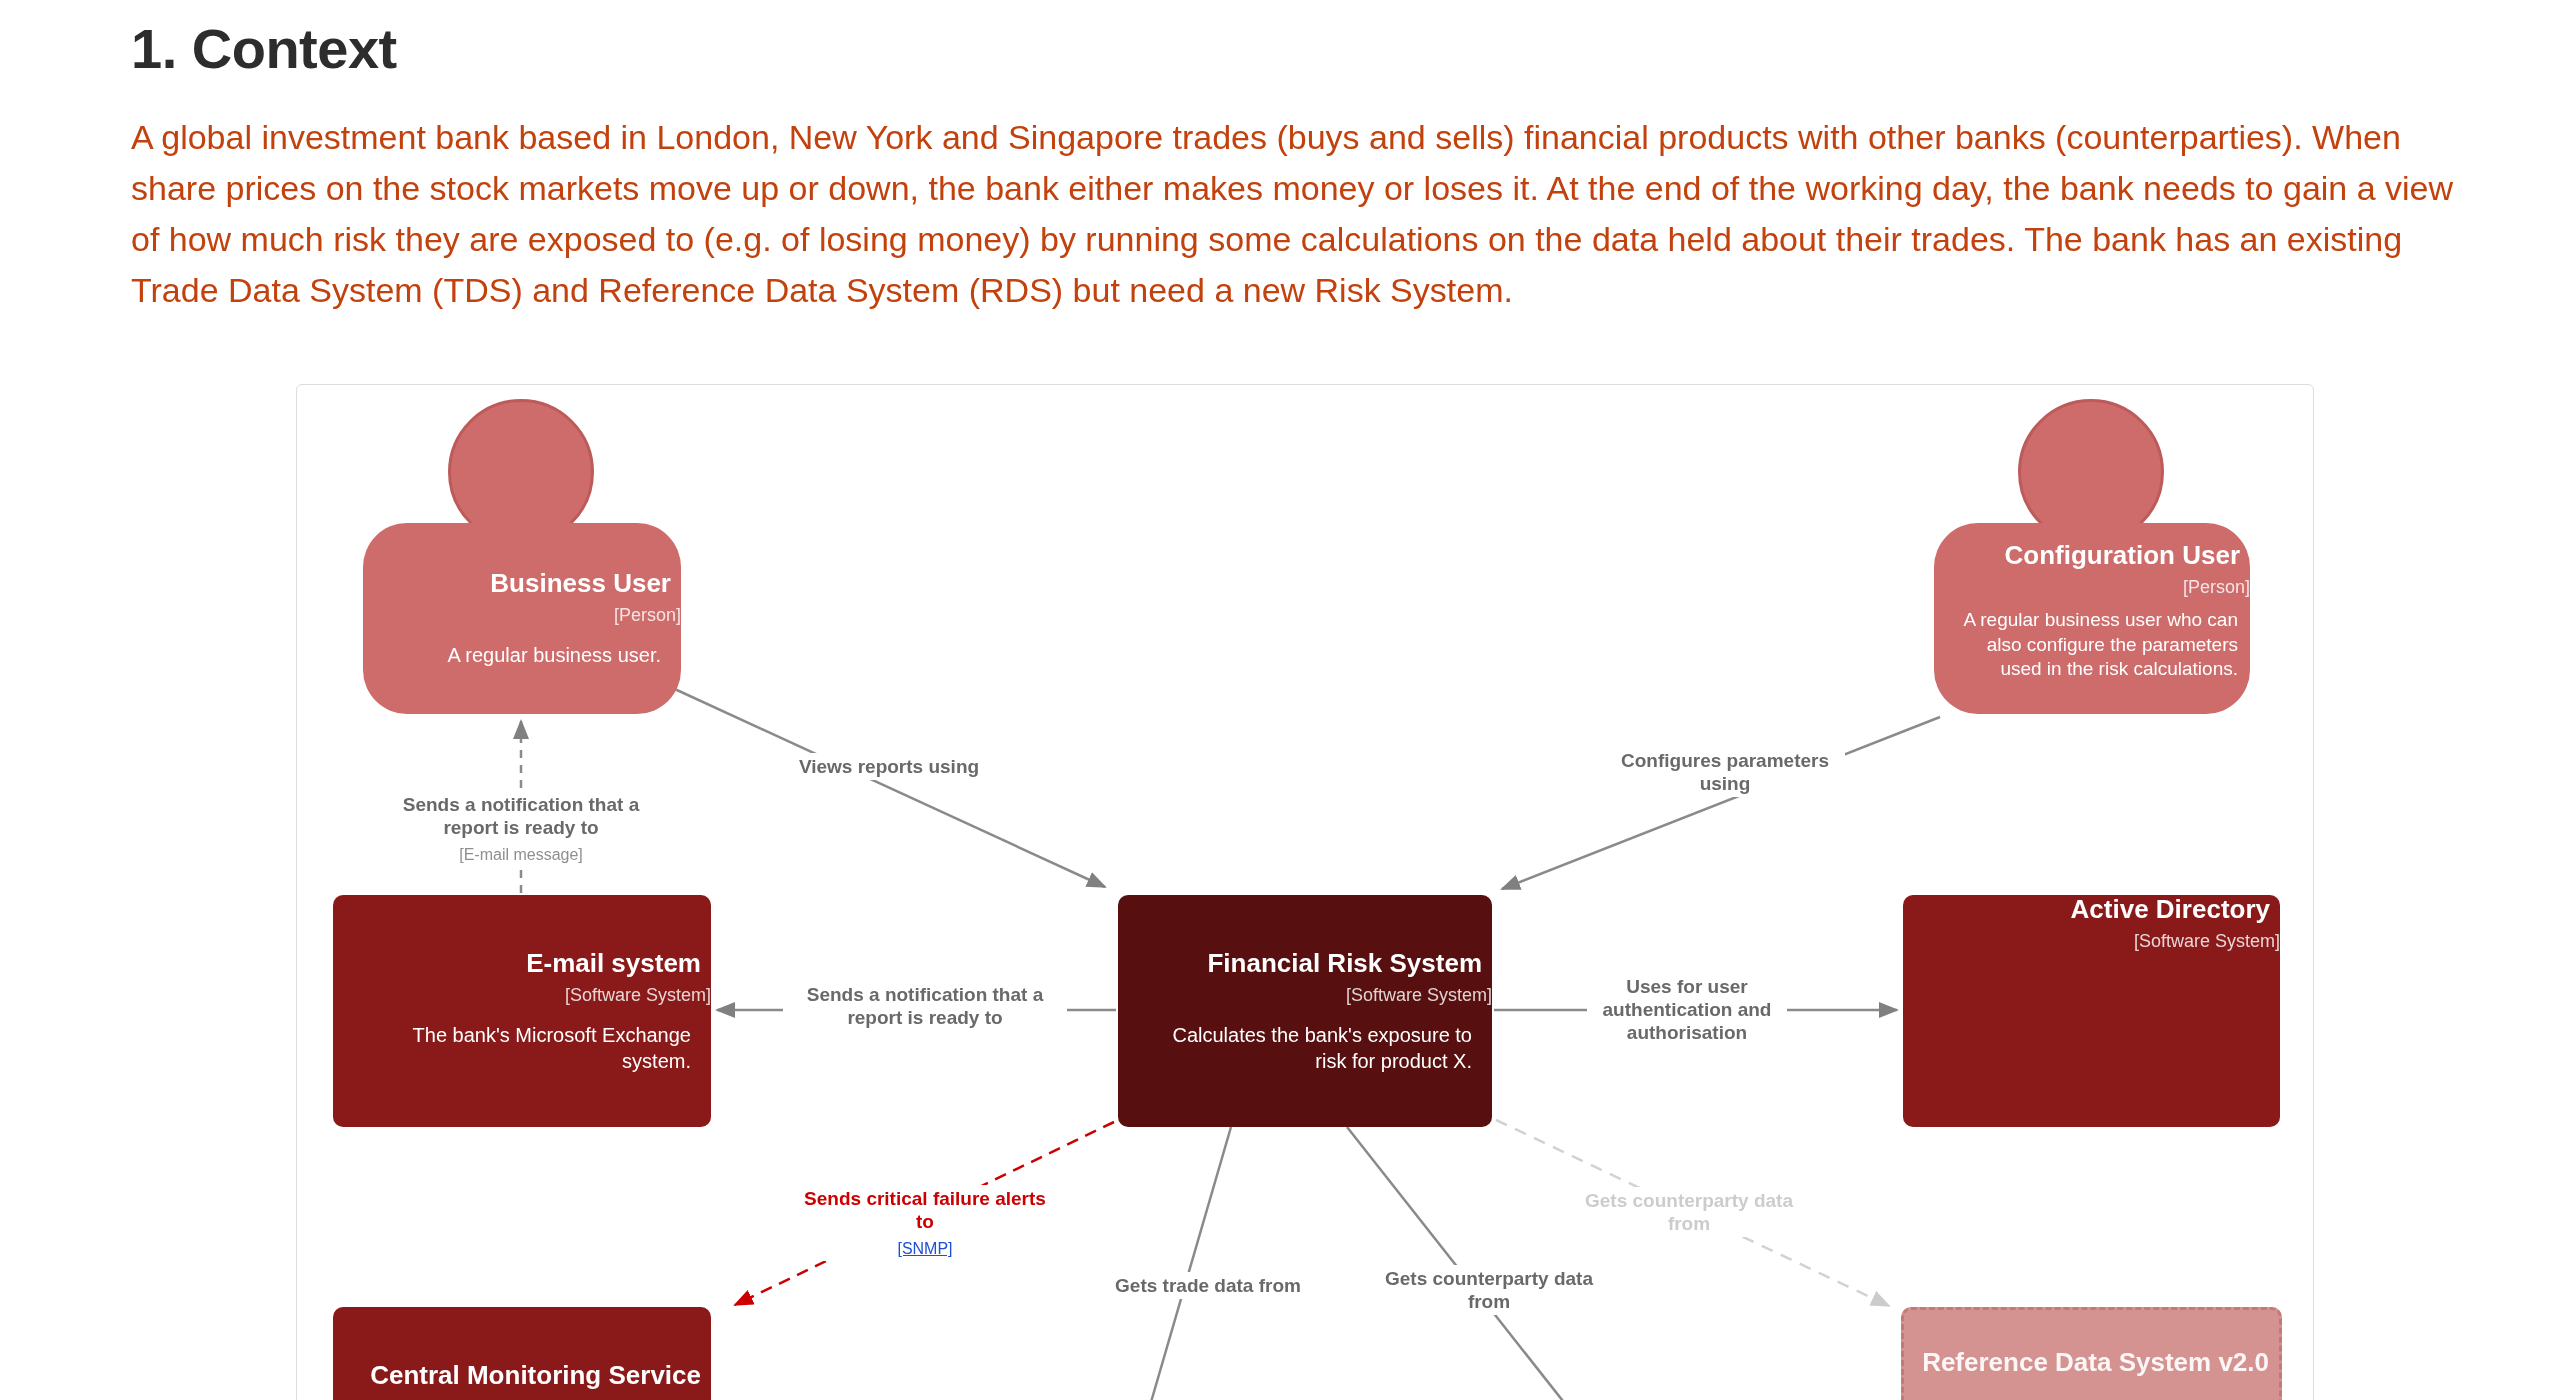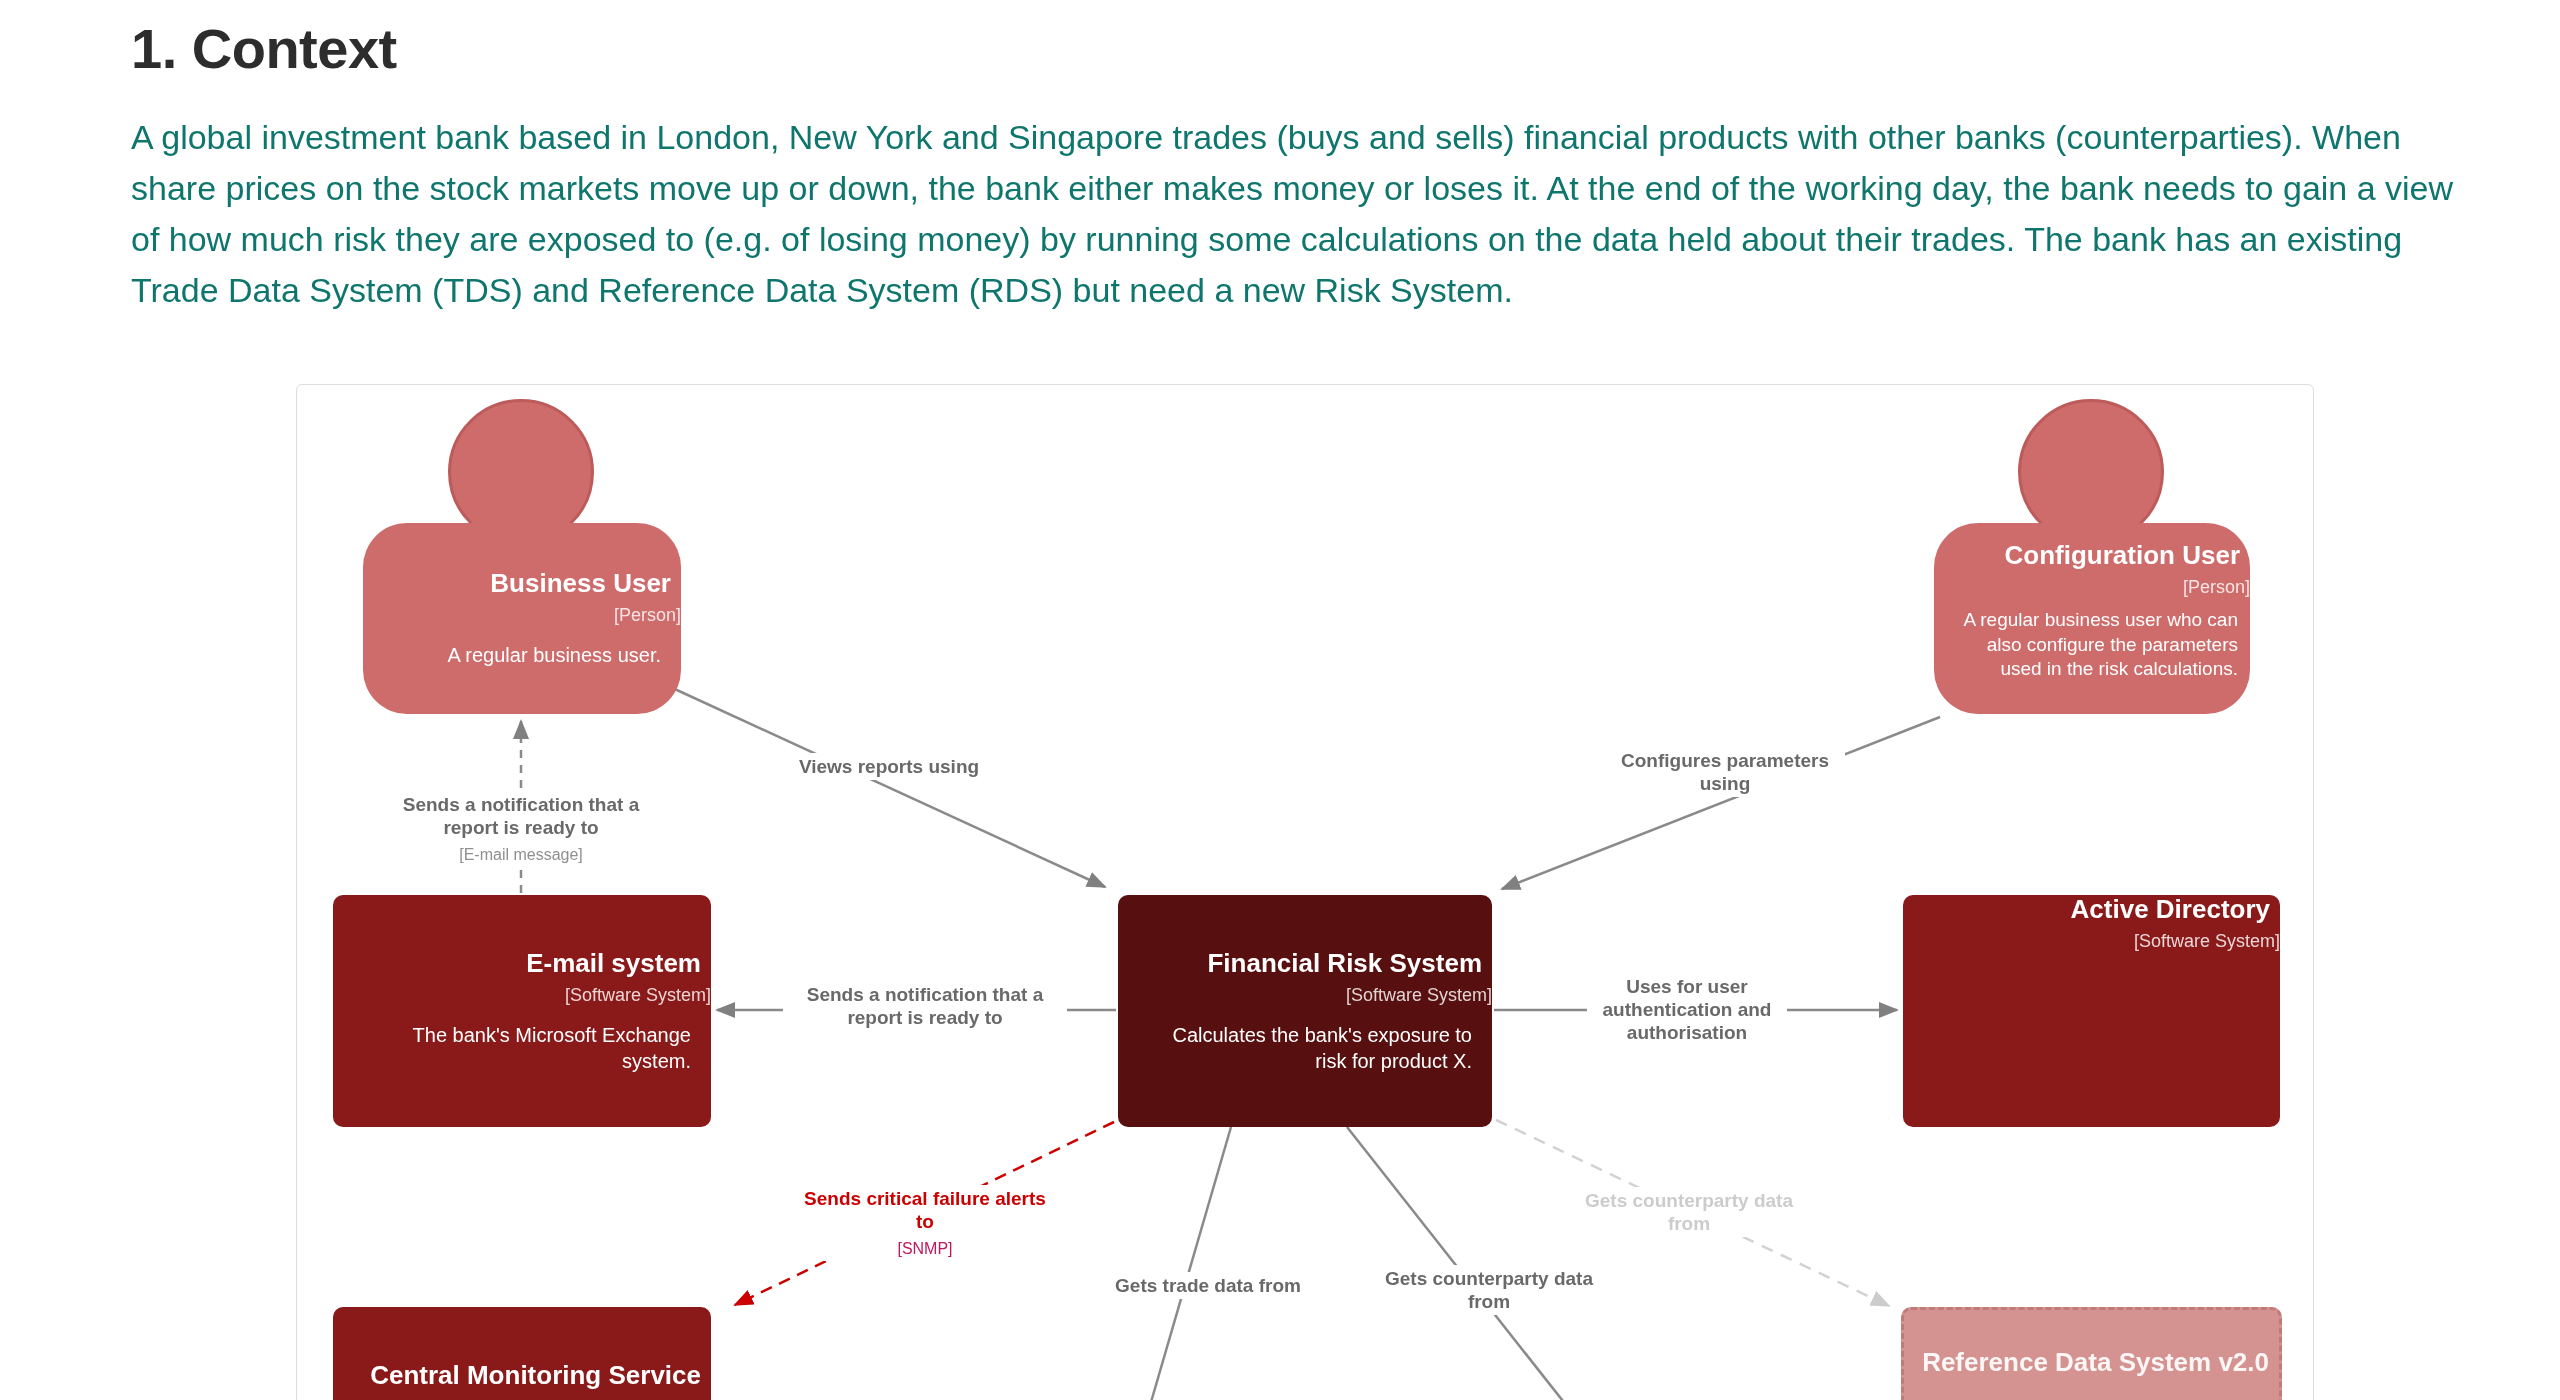--- a/index.html
+++ b/index.html
@@ -8,21 +8,21 @@
     background: #ffffff;
     font-family: "Liberation Sans", "DejaVu Sans", sans-serif;
   }
   .heading {
     position: absolute; left: 131px; top: 16px;
     font-size: 56px; font-weight: bold; color: #2d2d2d;
     letter-spacing: -0.5px;
   }
   .intro {
     position: absolute; left: 131px; top: 112px; width: 2330px;
-    font-size: 34px; line-height: 51px; color: #0f766e;
+    font-size: 34px; line-height: 51px; color: #c2410c;
   }
   .panel {
     position: absolute; left: 296px; top: 384px; width: 2018px; height: 1220px;
     border: 1px solid #dddddd; border-radius: 6px; background: #ffffff;
   }
   .edges { position: absolute; left: 0; top: 0; z-index: 1; }
 
   
   .node { position: absolute; z-index: 3; color: #ffffff; text-align: right; cursor: pointer; }
   .person-head {
@@ -41,21 +41,21 @@
   .ndesc-sm { font-size: 19px; margin-top: 10px; padding: 0 12px; }
 
   
   .elabel {
     position: absolute; z-index: 2; text-align: center;
     font-size: 19px; font-weight: bold; color: #696969; line-height: 1.22;
     background: #ffffff; padding: 2px 4px;
   }
   .emeta { font-size: 16px; font-weight: normal; color: #8f8f8f; margin-top: 6px; }
   .alert { color: #cc0000; }
-  .alert .emeta { color: #be185d; }
+  .alert .emeta { color: #1d4ed8; text-decoration: underline; }
   .faded { color: #cccccc; }
 </style>
 </head>
 <body>
 
 <h1 class="heading">1. Context</h1>
 <p class="intro">A global investment bank based in London, New York and Singapore trades (buys and sells) financial products with other banks (counterparties). When share prices on the stock markets move up or down, the bank either makes money or loses it. At the end of the working day, the bank needs to gain a view of how much risk they are exposed to (e.g. of losing money) by running some calculations on the data held about their trades. The bank has an existing Trade Data System (TDS) and Reference Data System (RDS) but need a new Risk System.</p>
 
 <div class="panel">
 

